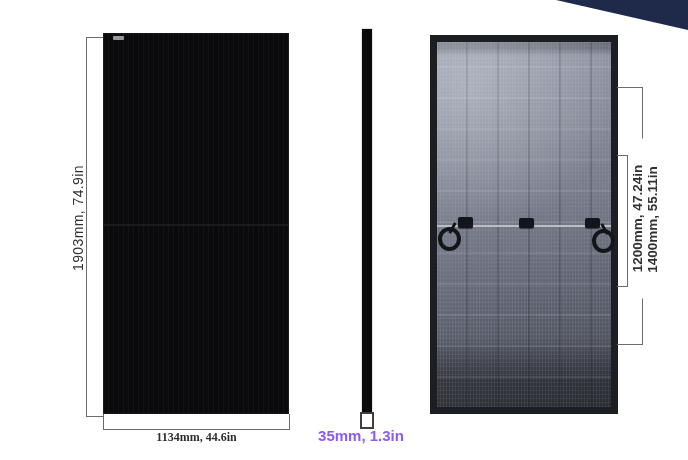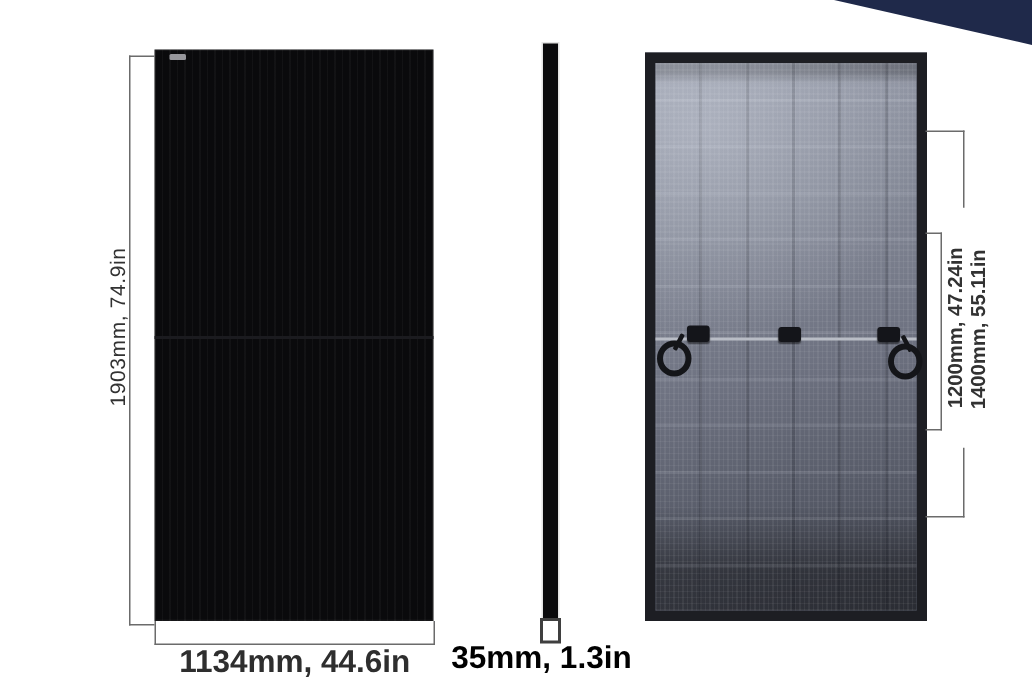--- a/index.html
+++ b/index.html
@@ -44,24 +44,24 @@
     left:617px;top:155px;width:11px;height:132px;
     border-right:1.5px solid #6b6b6b;border-top:1.5px solid #6b6b6b;border-bottom:1.5px solid #6b6b6b;
   }
   
   .dim-label{position:absolute;color:#323232;white-space:nowrap;}
   .label-height{
     left:-2px;top:210px;width:160px;height:16px;line-height:16px;text-align:center;
     font-size:14px;letter-spacing:0.4px;transform:rotate(-90deg);
   }
   .label-width{
-    left:103px;top:430px;width:187px;text-align:center;font-size:21px;font-weight:bold;color:#2e2e2e;
+    left:103px;top:430px;width:187px;text-align:center;font-size:12px;font-weight:bold;color:#2e2e2e;font-family:Liberation Serif, serif;
   }
   .label-thickness{
-    left:296px;top:427px;width:130px;text-align:center;font-size:21px;font-weight:bold;color:#000000;
+    left:296px;top:427px;width:130px;text-align:center;font-size:15px;font-weight:bold;color:#8b5cf6;
   }
   .label-mount-inner{
     left:557px;top:211px;width:160px;height:15px;line-height:15px;text-align:center;
     font-size:13.5px;font-weight:600;background:#ffffff;transform:rotate(-90deg);
   }
   .label-mount-outer{
     left:572px;top:212px;width:160px;height:15px;line-height:15px;text-align:center;
     font-size:13.5px;font-weight:600;background:#ffffff;transform:rotate(-90deg);
   }
   

